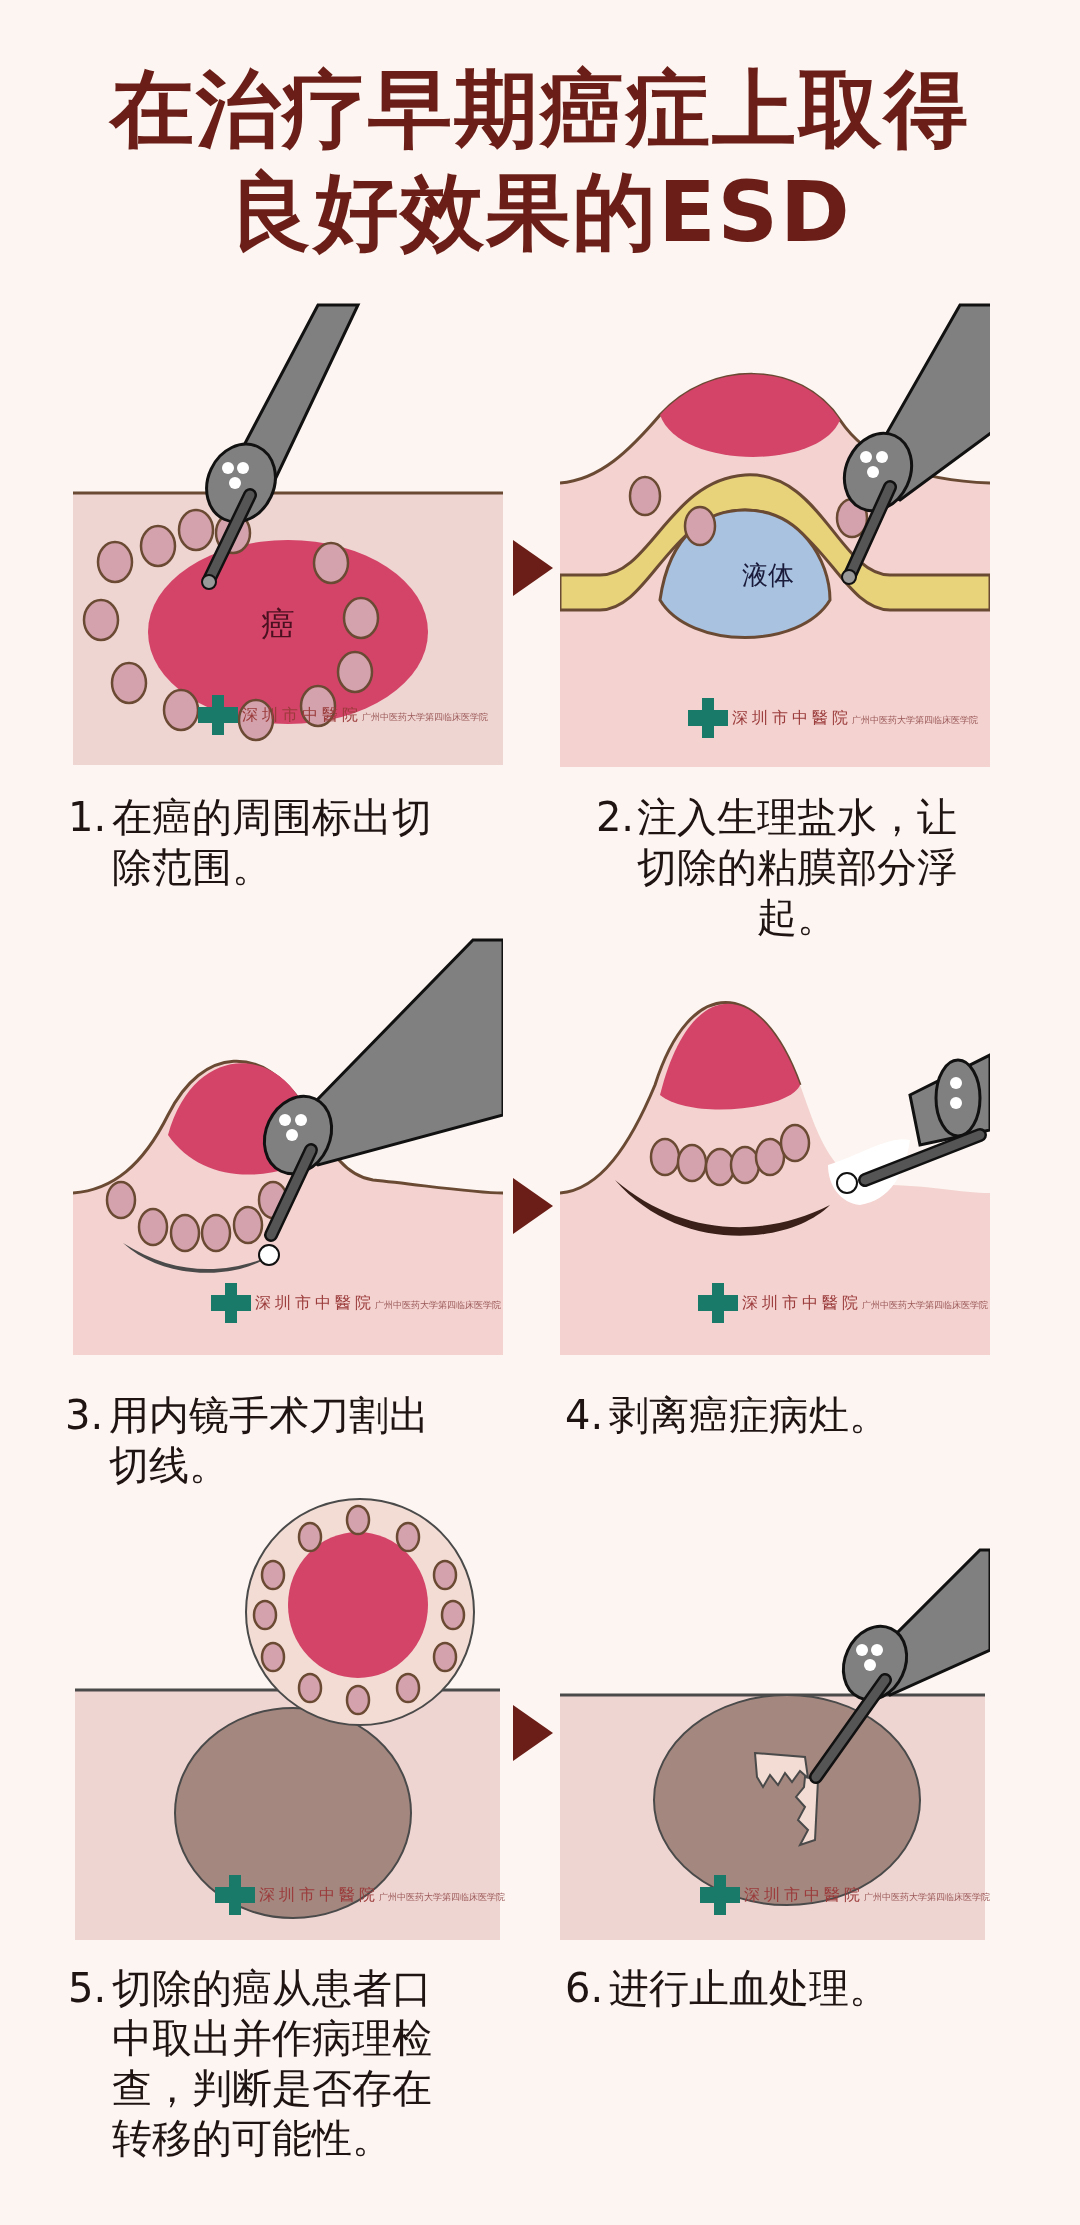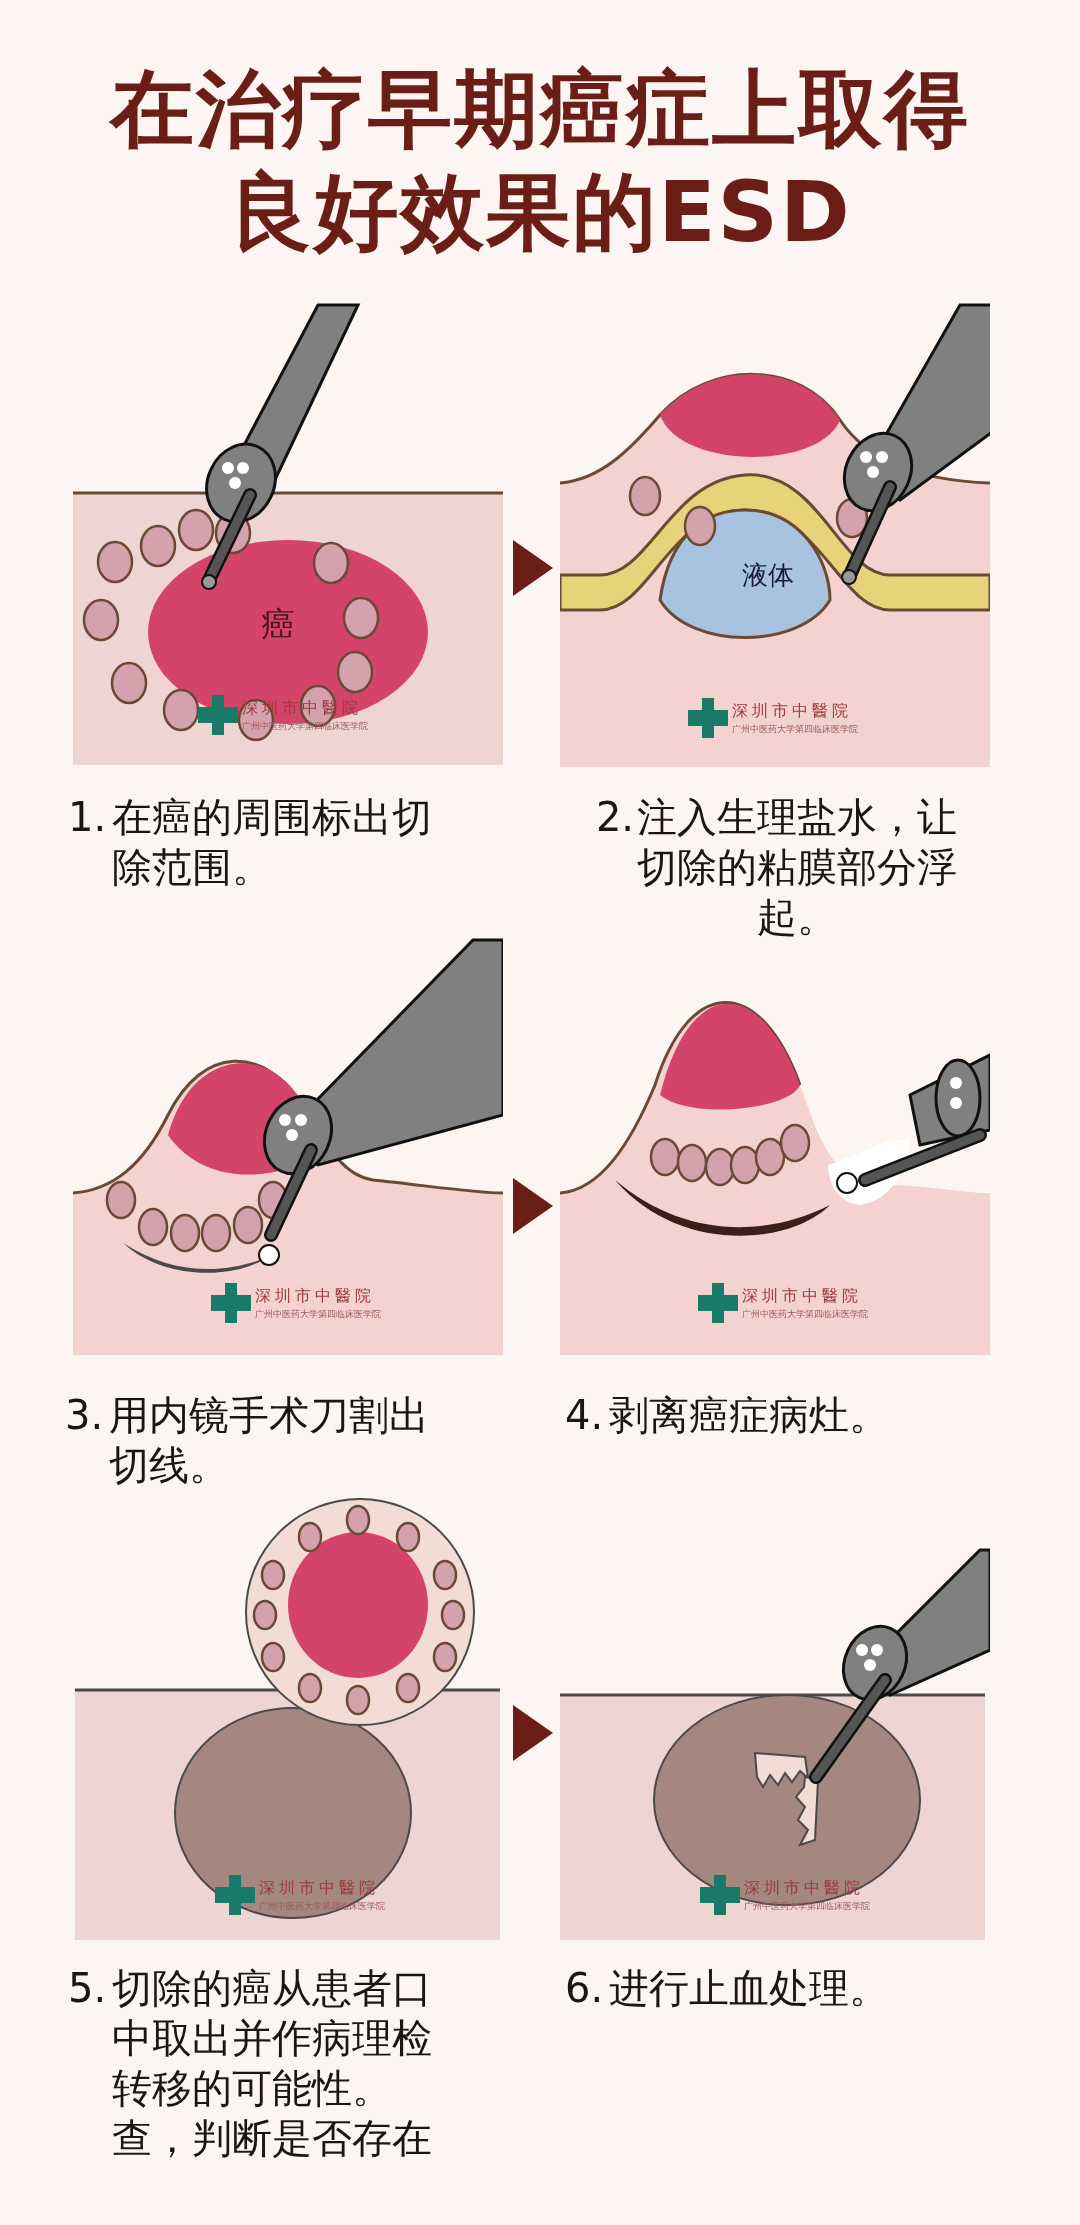--- a/index.html
+++ b/index.html
@@ -8,21 +8,21 @@
   .title { position:absolute; left:0; width:1080px; text-align:center; color:#6b1e17; font-weight:bold; font-size:84px; line-height:100px; letter-spacing:2px; }
   .panel { position:absolute; width:430px; }
   .panel svg { position:absolute; left:0; top:0; }
   .arrow { position:absolute; width:0; height:0; border-top:28px solid transparent; border-bottom:28px solid transparent; border-left:40px solid #6b1e17; }
   .cap { position:absolute; font-size:40px; line-height:50px; color:#1f1412; width:430px; }
   .cap .num { display:inline-block; width:44px; }
   .cap .line { display:block; white-space:nowrap; }
   .cap .indent { padding-left:44px; }
   .logo { position:absolute; display:flex; align-items:center; gap:4px; }
   .logo-mark { width:40px; height:40px; position:relative; }
-  .logo-text { display:flex; flex-direction:column; line-height:1; }
+  .logo-text { display:flex; line-height:1; }
   .logo-name { color:#9b3b3b; font-size:16px; letter-spacing:4px; font-family:"DejaVu Serif", serif; }
   .logo-sub2 { color:#9b5a5a; font-size:9px; margin-top:6px; }
 </style>
 </head>
 <body>
 
 <div class="title" style="top:51px;margin-top:8px;">在治疗早期癌症上取得</div>
 <div class="title" style="top:162px;">良好效果的ESD</div>
 
 <div class="panel" style="left:73px; top:300px; height:480px;">
@@ -265,18 +265,18 @@
     <div class="logo-text">
       <span class="logo-name">深圳市中醫院</span>
       <span class="logo-sub2">广州中医药大学第四临床医学院</span>
     </div>
   </div>
 </div>
 
 <div class="cap" style="left:68px; top:1963px;">
   <span class="line"><span class="num">5.</span><span>切除的癌从患者口</span></span>
   <span class="line indent">中取出并作病理检</span>
+  <span class="line indent">查，判断是否存在</span>
   <span class="line indent">转移的可能性。</span>
-  <span class="line indent">查，判断是否存在</span>
 </div>
 <div class="cap" style="left:565px; top:1963px;">
   <span class="line"><span class="num">6.</span><span>进行止血处理。</span></span>
 </div>
 
 </body></html>

